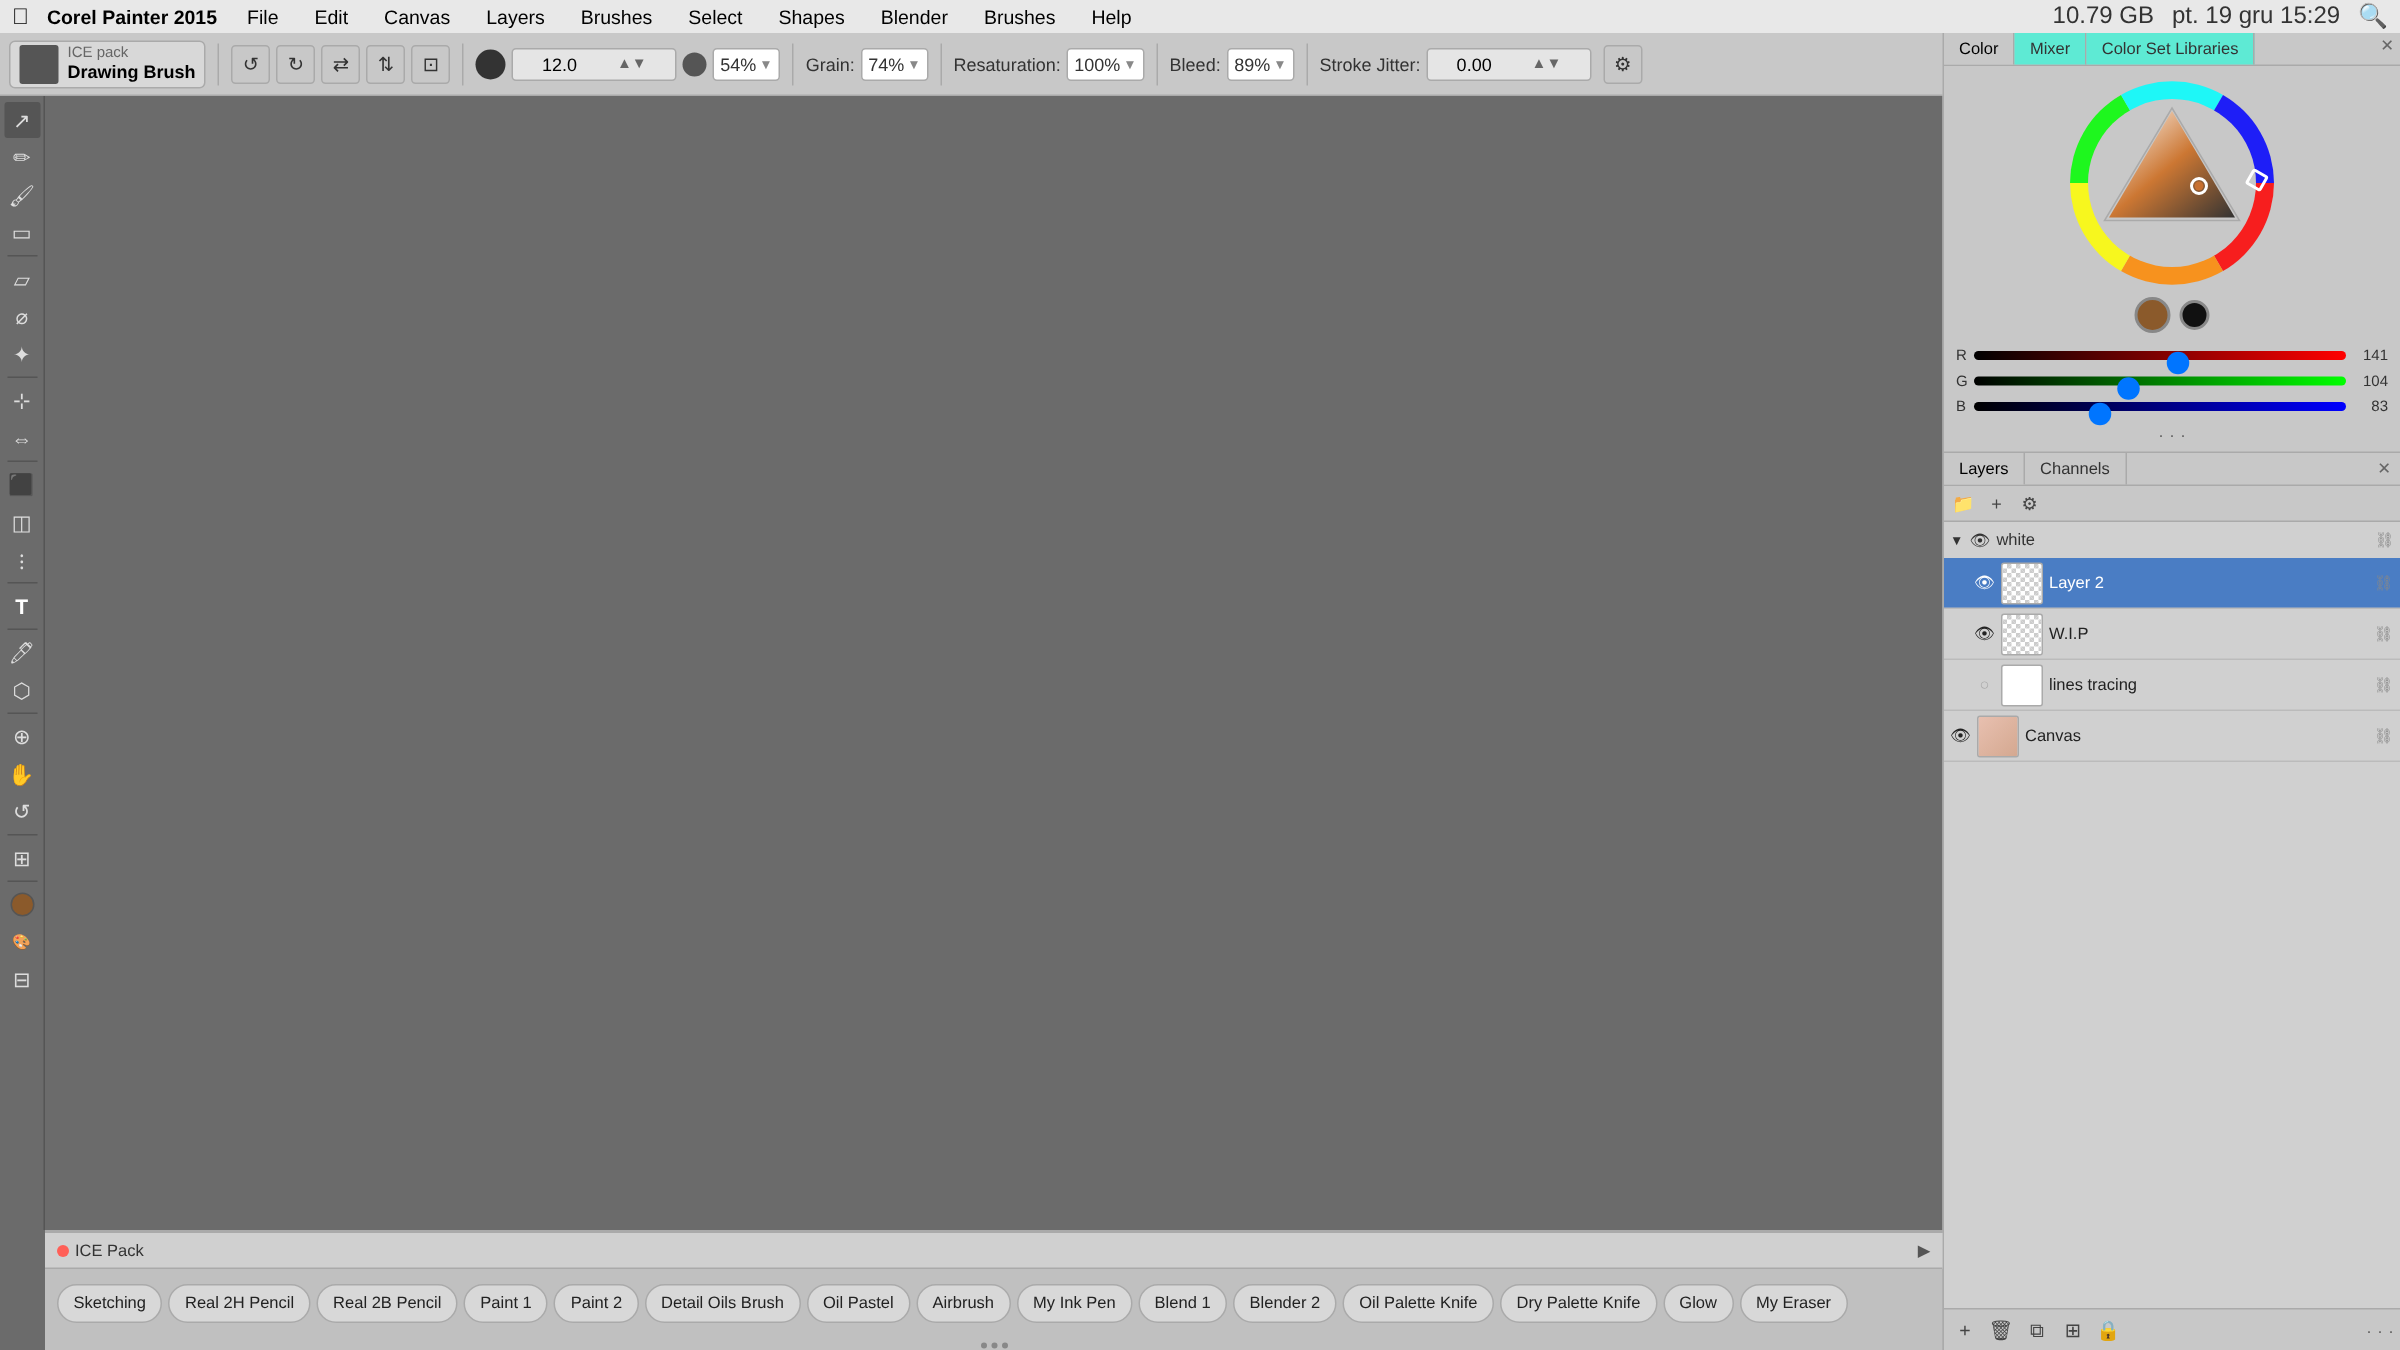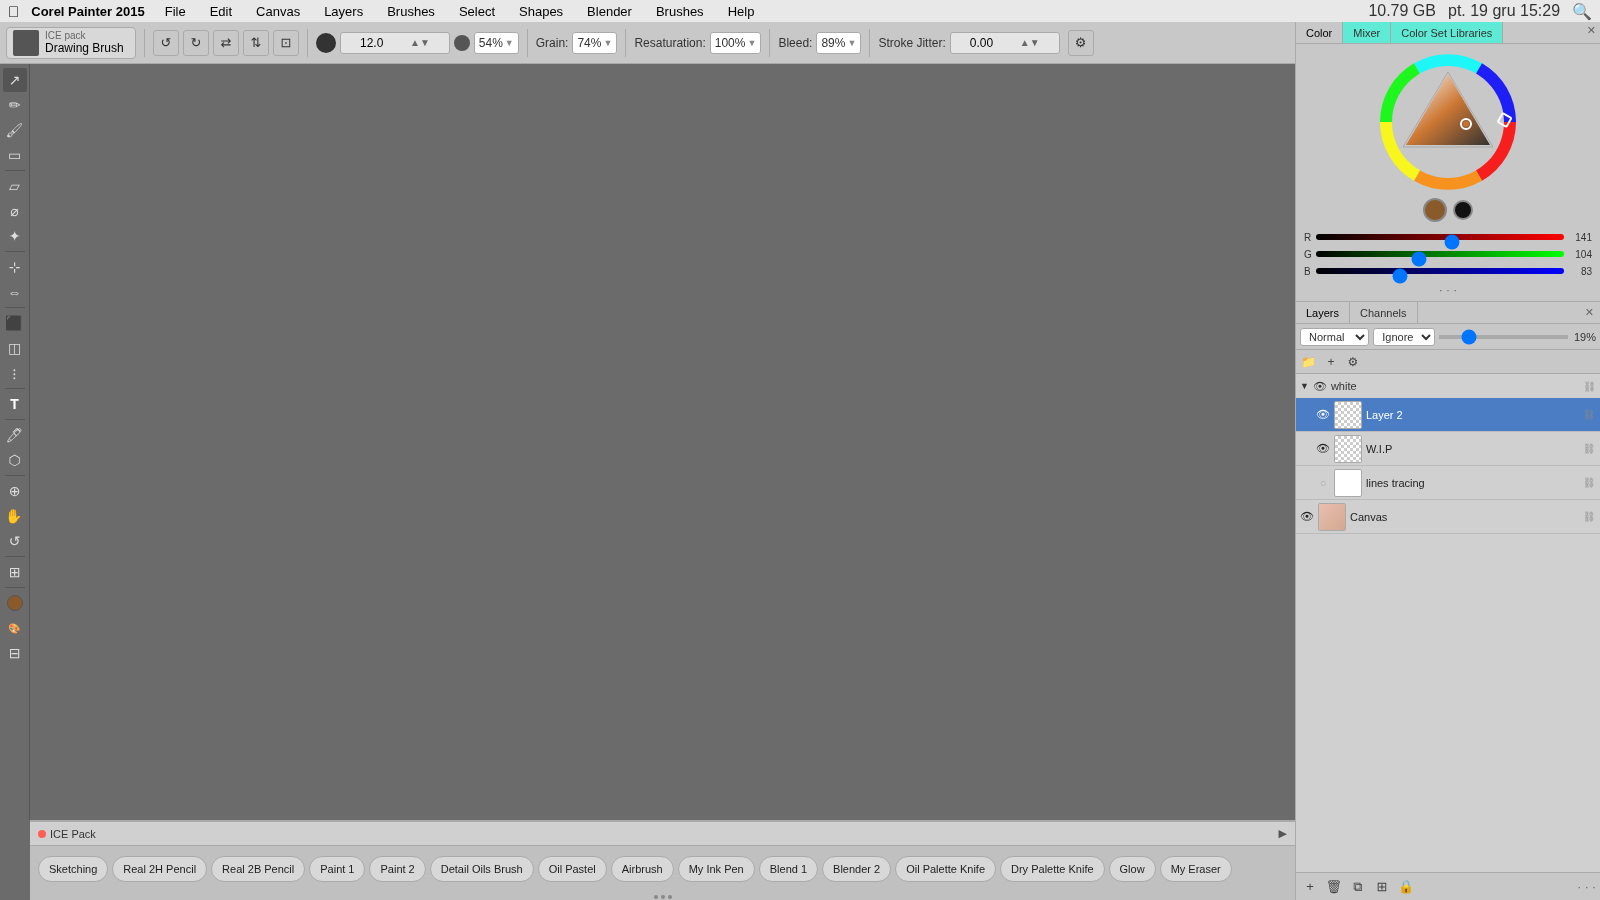--- a/index.html
+++ b/index.html
@@ -86,21 +86,21 @@
       display: flex;
       flex-direction: column;
     }
     .brush-pack {
       font-size: 10px;
       color: #666;
     }
     .brush-name {
       font-size: 12px;
       color: #000;
-      font-weight: 400;
+      font-weight: 700;
     }
 
     .toolbar-sep {
       width: 1px;
       height: 28px;
       background: #aaa;
       margin: 0 4px;
     }
 
     .toolbar-btn {
@@ -779,32 +779,20 @@
     </div>
   </div>
 
   <div id="layers-panel">
     <div class="layers-tabs">
       <div class="layers-tab active">Layers</div>
       <div class="layers-tab">Channels</div>
       <div class="layers-tab-spacer"></div>
       <div class="layers-pin">✕</div>
     </div>
-    <div class="layers-controls">
-      <select class="blend-mode-dropdown">
-        <option>Normal</option>
-      </select>
-      <select class="ignore-dropdown">
-        <option>Ignore</option>
-      </select>
-      <div class="opacity-slider-container">
-        <input type="range" min="0" max="100" value="19" class="opacity-slider" style="">
-      </div>
-      <span class="opacity-value">19%</span>
-    </div>
     <div class="layer-icon-bar">
       <div class="layer-icon">📁</div>
       <div class="layer-icon">+</div>
       <div class="layer-icon">⚙</div>
     </div>
     <div class="layers-list">
 
       <div class="layer-group-header">
         <span style="font-size:9px">▼</span>
         <div class="layer-visibility">👁</div>

